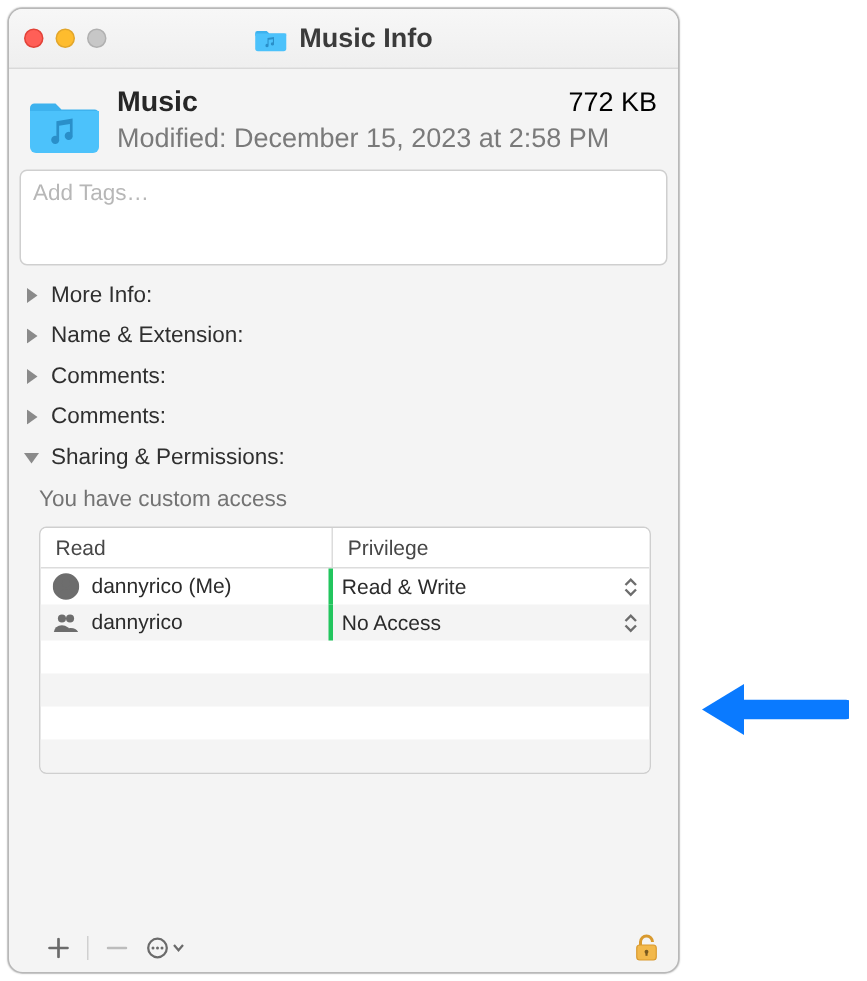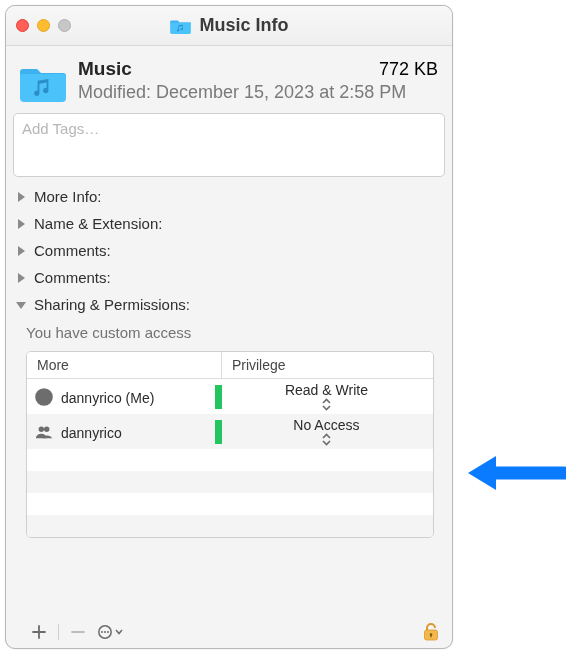--- a/index.html
+++ b/index.html
@@ -98,27 +98,26 @@
   }
   .col-name { width: 48%; border-right: 1px solid #dcdcdc; }
   .col-priv { width: 52%; }
   .perm-rows { }
   .perm-row {
     display: flex; align-items: center;
     font-size: 14px; color: #2b2b2b;
   }
   .perm-row.alt { background: #f4f4f4; }
   .cell-name {
-    width: 48%; display: flex; align-items: flex-end; gap: 8px;
-    padding: 3px 8px; border-right: 7px solid #22c55e;
+    width: 48%; display: flex; align-items: flex-start; gap: 8px;
+    padding: 3px 8px; border-right: 3px solid #22c55e;
   }
   .cell-priv {
     width: 52%; display: flex; align-items: center; justify-content: space-between;
     padding: 3px 8px 3px 6px;
-    flex-direction: column;
   }
   .perm-icon { width: 18px; height: 18px; }
   .perm-icon circle, .perm-icon path { fill: #6d6d6d; }
   .priv-chevrons {
     width: 9px; height: 13px;
   }
   .priv-chevrons path { stroke: #6d6d6d; stroke-width: 1.6; fill: none; }
   .empty-row { height: 22px; }
   .empty-row .cell-name, .empty-row .cell-priv { padding: 0; }
   .bottom-bar {
@@ -225,21 +224,21 @@
           </svg>
         </span>
       <span>Sharing &amp; Permissions:</span>
     </div>
 
     <div class="sharing-body">
       <div class="access-text">You have custom access</div>
 
       <div class="perm-table">
         <div class="perm-head">
-          <div class="col-name">More</div>
+          <div class="col-name">Read</div>
           <div class="col-priv">Privilege</div>
         </div>
         <div class="perm-rows">
           <div class="perm-row">
             <div class="cell-name">
               <svg class="perm-icon" viewBox="0 0 20 20">
                 <circle cx="10" cy="10" r="9" fill="none" stroke="#6d6d6d" stroke-width="1.6"></circle>
                 <circle cx="10" cy="7.5" r="3"></circle>
                 <path d="M4 17 a6 5 0 0 1 12 0 z"></path>
               </svg>

